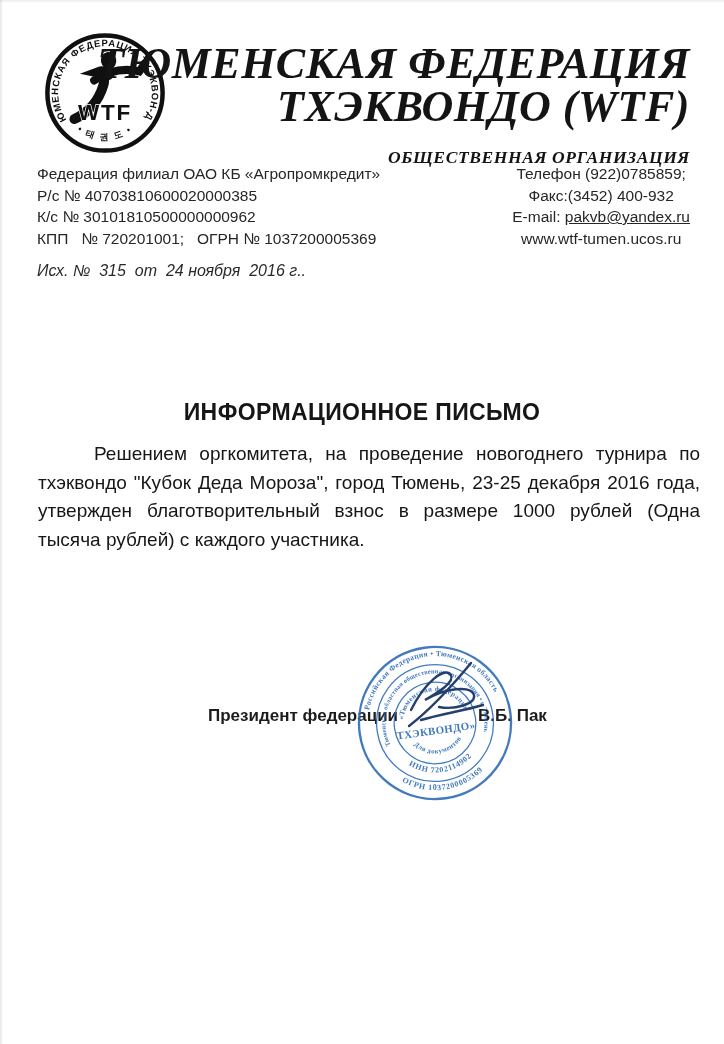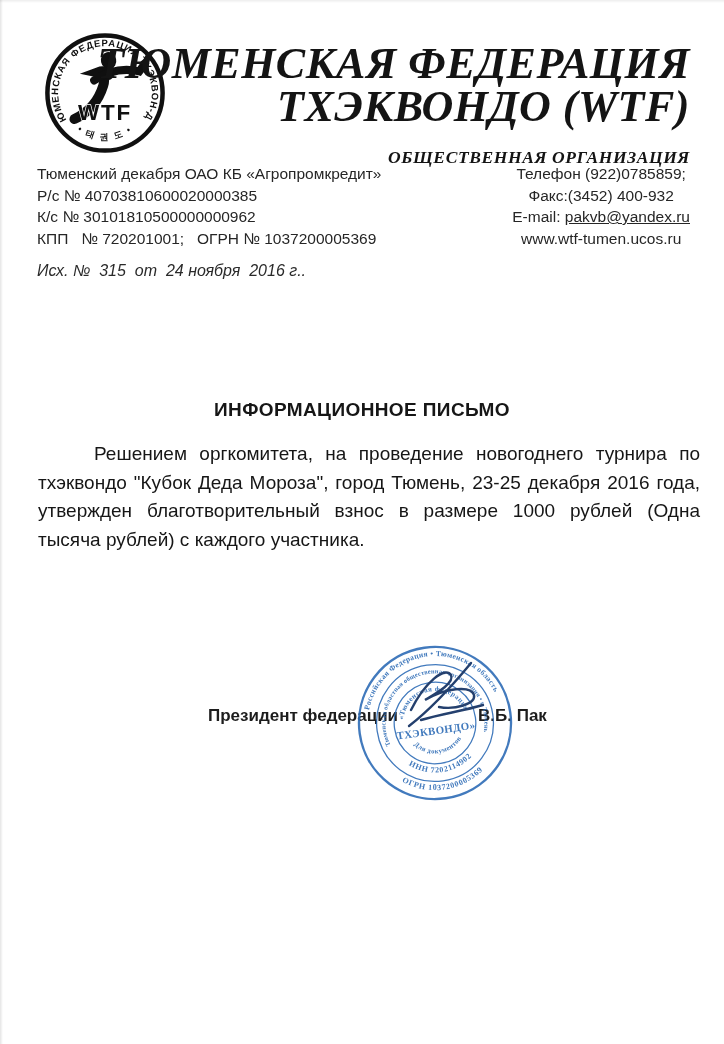--- a/index.html
+++ b/index.html
@@ -35,21 +35,21 @@
   .bank div { white-space:pre; }
   .contact { position:absolute; right:34px; top:163px; font-size:15.5px; line-height:21.5px;
     text-align:center; color:#262626; }
   .contact .u { text-decoration:underline;margin-top:36px; }
 
   .ref { position:absolute; left:37px; top:262px; font-style:italic; font-size:16px;
     white-space:pre; color:#2a2a2a; }
 
   
   .title { position:absolute; left:36px; top:399px; width:652px; text-align:center;
-    font-weight:bold; font-size:19px; letter-spacing:0.4px; color:#161616; }
+    font-weight:bold; font-size:23px; letter-spacing:0.4px; color:#161616; }
   .body { position:absolute; left:34px; top:436px; width:662px; margin:4px;
     font-size:19px; line-height:28.5px; text-align:justify; text-indent:56px; color:#161616; }
 
   .sig-label { position:absolute; left:208px; top:706px; font-weight:bold; font-size:17px;text-align:right; }
   .sig-name  { position:absolute; left:478px; top:706px; font-weight:bold; font-size:17px; }
 
   
   .stamp { position:absolute; left:355px; top:643px; width:160px; height:160px;
     color:var(--stamp-color,#2e6cb6); opacity:0.9; }
   .stamp text { fill:currentColor; font-family:"Liberation Serif","DejaVu Serif",serif;
@@ -94,21 +94,21 @@
     <text class="lg-wtf" x="70" y="100" text-anchor="middle">WTF</text>
   </svg>
 
   <div class="header">
     <div class="h1">ТЮМЕНСКАЯ ФЕДЕРАЦИЯ</div>
     <div class="h1">ТХЭКВОНДО (WTF)</div>
     <div class="h2">ОБЩЕСТВЕННАЯ ОРГАНИЗАЦИЯ</div>
   </div>
 
   <div class="bank">
-    <div>Тюменский декабря ОАО КБ «Агропромкредит»</div>
+    <div>Федерация филиал ОАО КБ «Агропромкредит»</div>
     <div>Р/с № 40703810600020000385</div>
     <div>К/с № 30101810500000000962</div>
     <div>КПП   № 720201001;   ОГРН № 1037200005369</div>
   </div>
 
   <div class="contact">
     <div>Телефон (922)0785859;</div>
     <div>Факс:(3452) 400-932</div>
     <div><span>E-mail: </span><span class="u">pakvb@yandex.ru</span></div>
     <div>www.wtf-tumen.ucos.ru</div>

